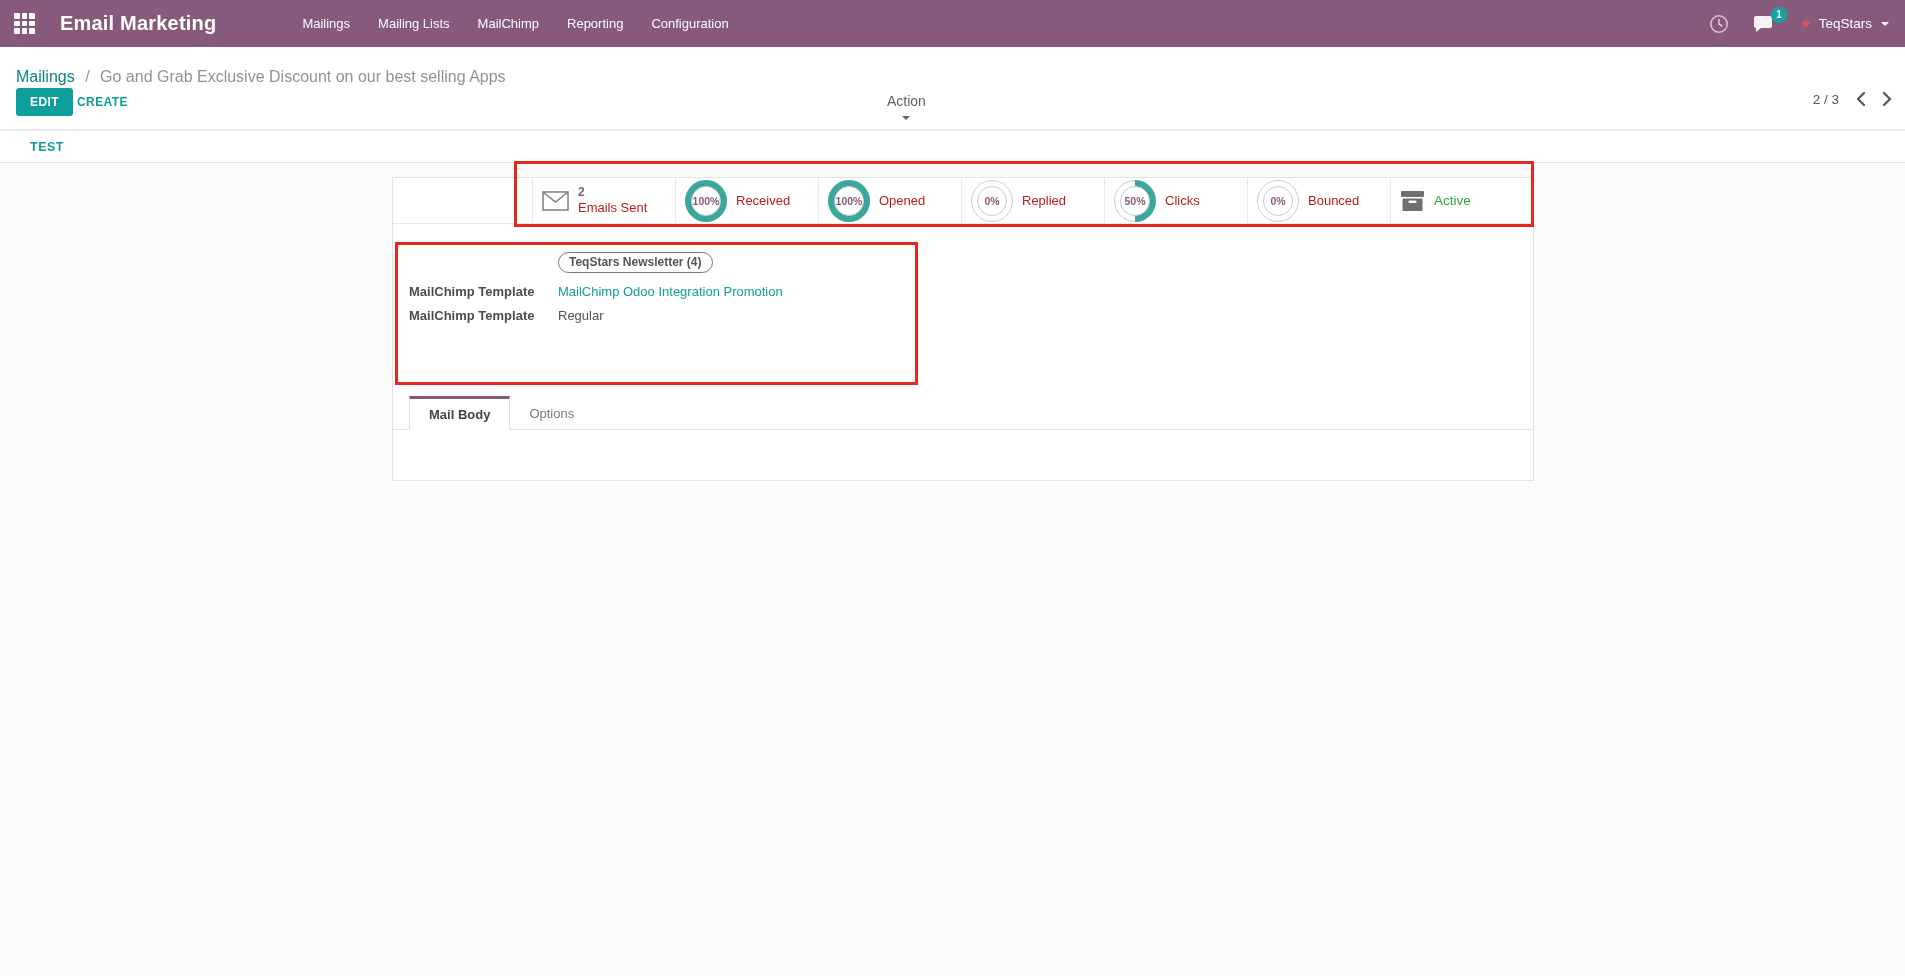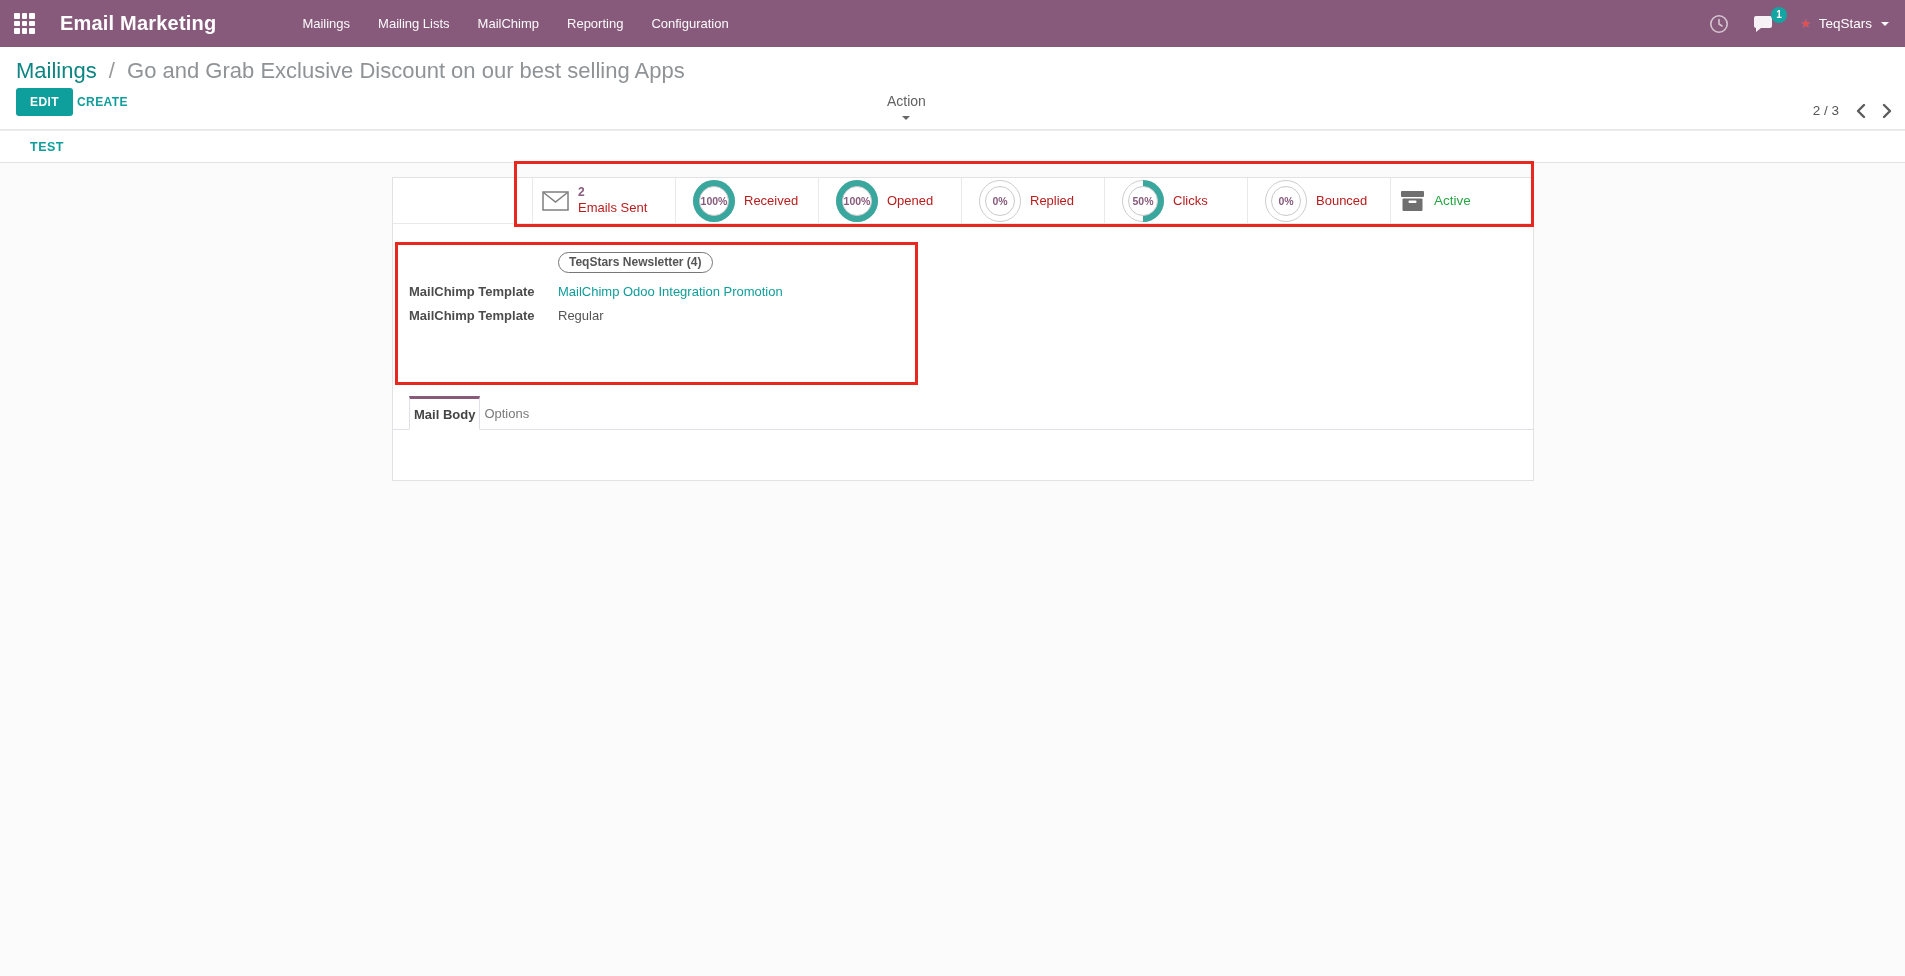--- a/index.html
+++ b/index.html
@@ -23,34 +23,34 @@
           display:flex; align-items:center; justify-content:center; padding:0 4px; }
   .user-menu{ display:flex; align-items:center; gap:7px; cursor:pointer; }
   .star-logo{ color:#e2514a; font-size:13px; text-shadow:0 0 1px #5a7edb; }
   .user-name{ font-size:13.5px; }
   .caret{ width:0; height:0; border-left:4px solid transparent; border-right:4px solid transparent;
           border-top:4px solid #fff; margin-left:2px; }
 
   
   .control-panel{ position:absolute; top:47px; left:0; right:0; height:83px; background:#fff;
                   border-bottom:1px solid #e7e7e7; }
-  .breadcrumb{ position:absolute; left:16px; top:11px; font-size:22px; }
+  .breadcrumb{ position:absolute; left:16px; top:21px; font-size:16px; }
   .bc-link{ color:#0c8482; cursor:pointer; }
   .bc-sep{ color:#999; margin:0 6px; }
   .bc-current{ color:#8f9396; }
   .btn-edit{ position:absolute; left:16px; top:41px; background:#0e9e9b; color:#fff;
              font-size:12px; font-weight:bold; letter-spacing:.4px; padding:7px 14px;
              border:none; border-radius:3px; cursor:pointer; }
   .btn-create{ position:absolute; left:77px; top:48px; color:#0e9e9b; font-size:12px;
                font-weight:bold; letter-spacing:.4px; background:none; border:none; cursor:pointer; }
   .action-menu{ position:absolute; left:887px; top:46px; display:flex; align-items:center; gap:7px;
                 color:#626262; font-size:14px; cursor:pointer;flex-direction:column; }
   .caret-dark{ width:0; height:0; border-left:4px solid transparent; border-right:4px solid transparent;
                border-top:4px solid #666; }
-  .pager{ position:absolute; right:12px; top:44px; display:flex; gap:16px;margin-top:12px; }
+  .pager{ position:absolute; right:12px; top:44px; display:flex; align-items:center; gap:16px; }
   .pager-value{ color:#555; font-size:13.5px; }
   .pager-btn{ cursor:pointer; display:flex; align-items:center; }
 
   
   .statusbar{ position:absolute; top:130px; left:0; right:0; height:33px; background:#fff;
               border-top:1px solid #ececec; border-bottom:1px solid #e2e2e2;
               display:flex; align-items:stretch; }
   .btn-test{ align-self:center; margin-left:30px; color:#0e9e9b; font-size:12.5px; font-weight:bold;
              letter-spacing:.5px; background:none; border:none; cursor:pointer; }
   .stages{ margin-left:auto; display:flex; align-items:stretch; border-left:1px solid #e8e8e8; }
@@ -66,21 +66,21 @@
   .sheet{ position:absolute; left:392px; top:14px; width:1142px; height:304px;
           background:#fff; border:1px solid #e2e2e2; }
 
   .button-box{ height:46px; border-bottom:1px solid #e9e9e9; display:flex; justify-content:flex-end; }
   .stat-btn{ width:143px; border-left:1px solid #e9e9e9; display:flex; align-items:center;
              gap:9px; padding-left:9px; cursor:pointer; background:#fff; }
   .stat-texts{ display:flex; flex-direction:column; line-height:1.25; }
   .stat-value{ color:#875A7B; font-size:12px; font-weight:bold; }
   .stat-label{ color:#b91c1c; font-size:13px; }
 
-  .donut{ position:relative; width:42px; height:42px; flex:0 0 42px;margin-left:8px; }
+  .donut{ position:relative; width:42px; height:42px; flex:0 0 42px; }
   .donut::before{ content:""; position:absolute; inset:0; border:1px solid #cdcdcd; border-radius:50%; }
   .donut .ring{ position:absolute; inset:0; border-radius:50%; }
   .p100 .ring{ background:conic-gradient(#3aa79e 0 100%, transparent 0); }
   .p50  .ring{ background:conic-gradient(#3aa79e 0 50%, transparent 0); }
   .p0   .ring{ background:transparent; }
   .donut .hole{ position:absolute; inset:6px; background:#fff; border:1px solid #c9c9c9; border-radius:50%; }
   .donut .pct{ position:absolute; inset:0; display:flex; align-items:center; justify-content:center;
                font-size:10.5px; font-weight:bold; color:#875A7B; }
   .stat-active-label{ color:#28a745; font-size:13.5px; }
 
@@ -90,21 +90,21 @@
   .flabel{ width:149px; flex:0 0 149px; font-weight:bold; color:#4c4c4c; }
   .fvalue{ color:#555; }
   .fvalue.link{ color:#0e9e9a; cursor:pointer; }
   .tag-row{ padding-left:149px; margin:2px 0 11px 0; }
   .tag{ display:inline-block; border:1px solid #777; border-radius:11px; padding:2px 10px 3px 10px;
         font-size:12px; font-weight:bold; color:#555; background:#fff; }
 
   
   .tabs{ position:absolute; left:0; right:0; top:218px; height:34px; border-bottom:1px solid #dee2e6;
          display:flex; padding-left:16px; }
-  .tab{ display:flex; align-items:center; padding:0 4px; font-size:13px; color:#7a7a7a;
+  .tab{ display:flex; align-items:center; padding:0 19px; font-size:13px; color:#7a7a7a;
         cursor:pointer; position:relative; margin-bottom:-1px; }
   .tab.active{ background:#fff; border:1px solid #dee2e6; border-top:3px solid #875A7B;
                border-bottom:1px solid #fff; font-weight:bold; color:#444; }
   .tab-content{ position:absolute; left:0; right:0; top:252px; bottom:0; background:#fff; }
 
   
   .anno{ position:absolute; border:3px solid #e8271e; z-index:6; pointer-events:none; }
   .anno-stats{ left:514px; top:161px; width:1020px; height:66px; }
   .anno-fields{ left:395px; top:242px; width:523px; height:143px; }
 </style>

